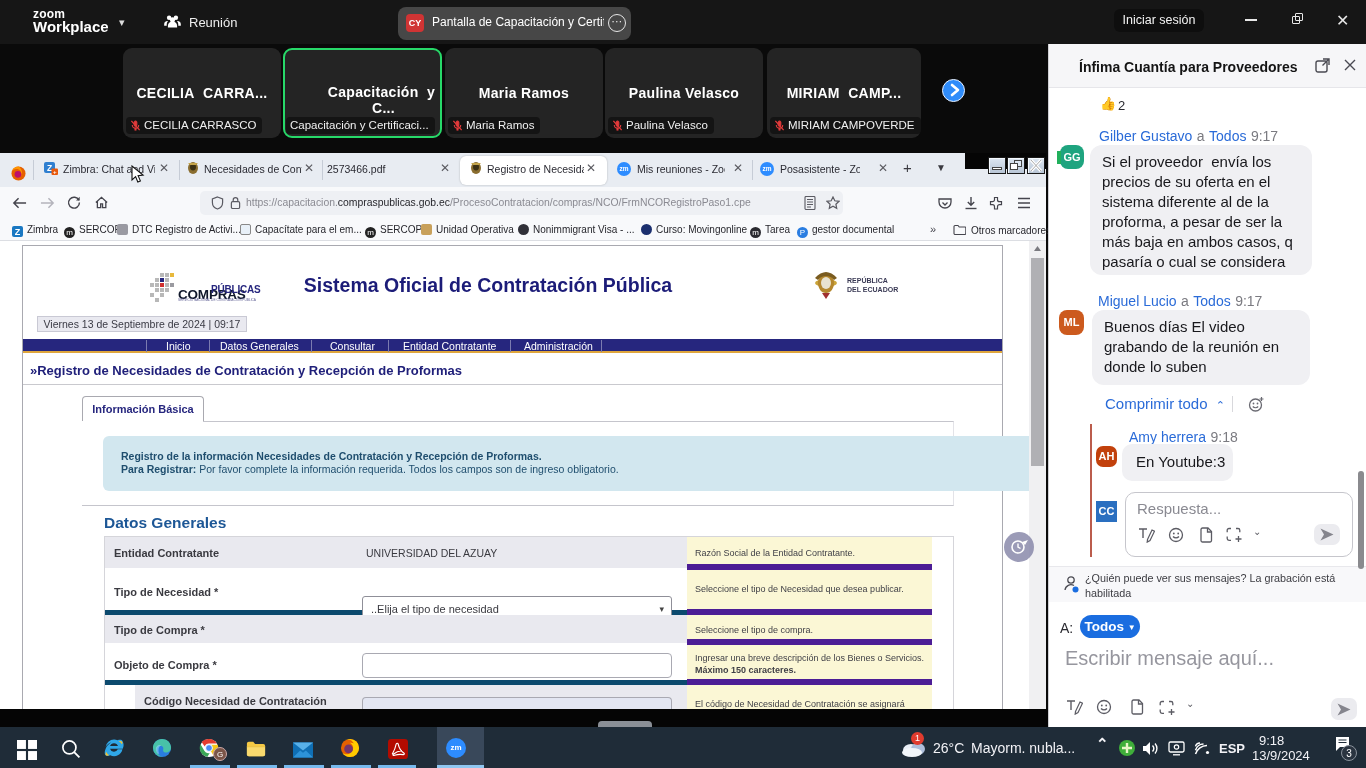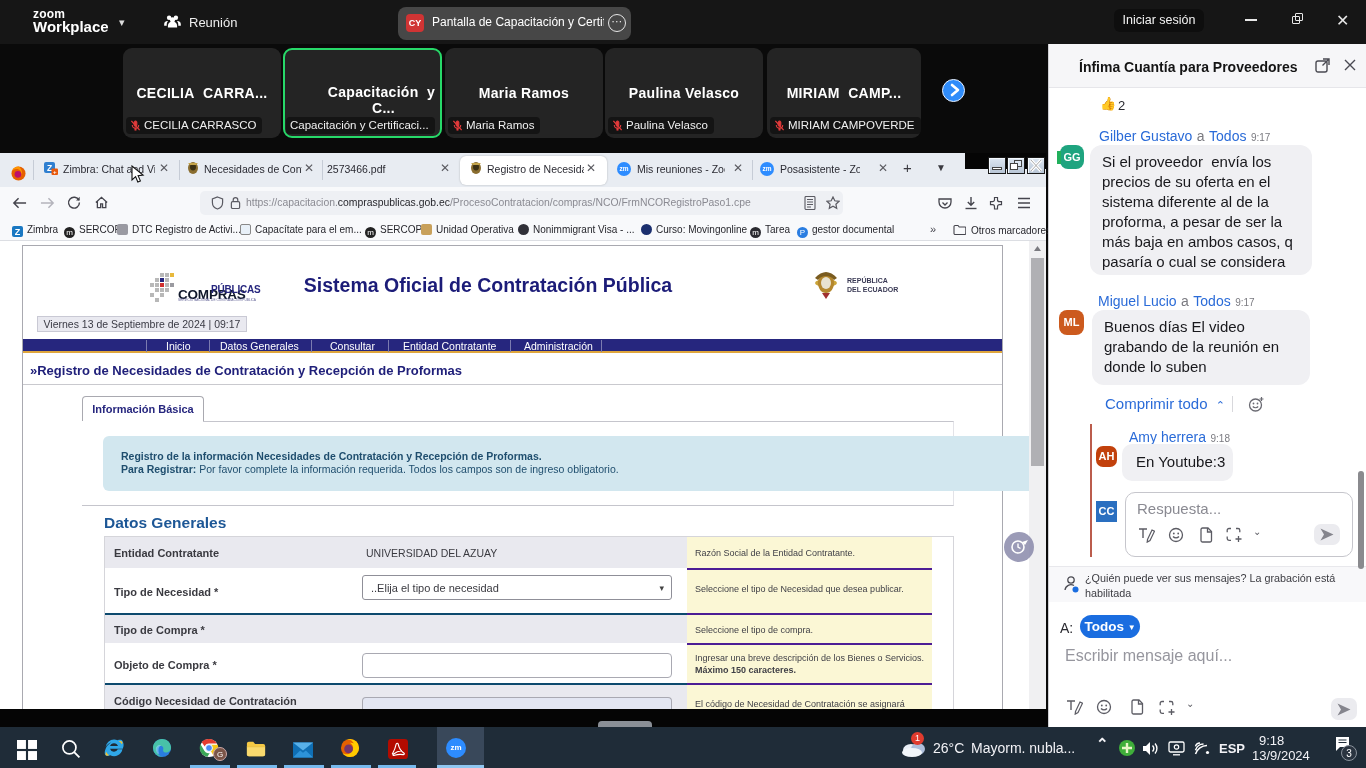--- a/index.html
+++ b/index.html
@@ -62,31 +62,31 @@
 #crumb { left:7px; top:117px; color:#20207a; font-size:13px; font-weight:bold; }
 #crumbline { left:0px; top:138px; width:979px; height:1px; background:#c9c9ce; }
 #tabinfo { left:59px; top:150px; width:122px; height:25px; background:#fff; border:1px solid #a9a9b0; border-bottom:none; border-radius:4px 4px 0 0; color:#26267e; font-size:11px; font-weight:bold; text-align:center; line-height:25px; }
 #tabpanel { left:59px; top:175px; width:872px; height:85px; border-top:1px solid #c5c5cc; border-bottom:1px solid #c5c5cc; border-right:1px solid #e3e3e8; }
 #infobox { left:80px; top:190px; width:984px; height:55px; background:#d2e7ef; border-radius:6px; color:#1f4e6e; font-size:10.5px; }
 #dg { left:81px; top:268px; color:#1d5796; font-size:15.5px; font-weight:bold; }
 #ftable { left:81px; top:290px; width:850px; border-left:1px solid #d5d5da; border-right:1px solid #d5d5da; border-top:1px solid #d5d5da; }
 .frow { position:relative; width:100%; }
 .fl { position:absolute; left:0; top:0; height:100%; width:257px; }
 .fv { position:absolute; left:257px; top:0; height:100%; width:325px; }
-.fh { position:absolute; left:582px; top:0; height:100%; width:245px; background:#fbf7d5; border-bottom:2px solid #4c1d95; }
+.fh { position:absolute; left:582px; top:0; height:100%; width:245px; background:#fbf7d5; border-bottom:6px solid #4c1d95; }
 .flt { position:absolute; left:9px; font-size:11px; font-weight:bold; color:#3a3a40; }
 .fht { position:absolute; left:8px; right:6px; font-size:9px; color:#3f3f46; line-height:12px; }
 .grey { background:#e9e9ef; border-bottom:2px solid #fff; }
-.white { background:#fff; border-bottom:2px solid #0c4a6e;text-align:center; }
+.white { background:#fff; border-bottom:5px solid #0c4a6e;text-align:center; }
 
 #chat { left:1048px; top:44px; width:318px; height:683px; background:#fff; border-left:1px solid #cfcfd4; }
 #chathdr { left:0; top:0; width:318px; height:44px; background:#f6f6f8; border-bottom:1px solid #e6e6ea; }
 #chattitle { left:30px; top:15px; color:#141414; font-size:14px; font-weight:bold; }
 .msgname { color:#2a6bd8; font-size:14px; }
-.msggray { color:#7a7a80; font-size:10px; }
+.msggray { color:#7a7a80; font-size:14px; }
 .avatar { color:#fff; font-size:11px; font-weight:bold; text-align:center; }
 .bubble { background:#f0f0f3; border-radius:12px; color:#18181c; font-size:15px; line-height:20px; }
 #threadline { left:41px; top:380px; width:2px; height:133px; background:#bb5c4c; }
 .ppill { background:#1a6de0; border-radius:12px; color:#fff; font-weight:bold; font-size:13.5px; }
 #whocan { left:0; top:522px; width:318px; height:36px; background:#f8f8fa; border-top:1px solid #e8e8ec; color:#3c3c42; font-size:13px;padding-left:35px; }
 .sendbtn { background:#ebebef; border-radius:7px; }
 
 #taskbar { left:0; top:727px; width:1366px; height:41px; background:#1f2c38; }
 #blackstrip { left:0; top:709px; width:1048px; height:18px; background:#050505; }
 .tbicon { top:11px; width:20px; height:20px; }
@@ -375,21 +375,21 @@
               </div>
           <div class="fh">
                 <div class="fht" style="top:10px;">Razón Social de la Entidad Contratante.</div>
               </div>
         </div>
         <div class="frow" style="height:45px;">
           <div class="fl white">
                 <div class="flt" style="top:16px;">Tipo de Necesidad *</div>
               </div>
           <div class="fv white">
-            <div class="abs" style="left:0px; top:5px; width:310px; height:25px; background:#fff; border:1px solid #8f8f98; border-radius:3px;">
+            <div class="abs" style="left:0px; top:26px; width:310px; height:25px; background:#fff; border:1px solid #8f8f98; border-radius:3px;">
               <div class="abs" style="left:8px; top:6px; font-size:11px; color:#3a3a40;">..Elija el tipo de necesidad</div>
               <div class="abs" style="right:7px; top:7px; color:#444; font-size:9px;">▾</div>
             </div>
           </div>
           <div class="fh">
                 <div class="fht" style="top:13px;">Seleccione el tipo de Necesidad que desea publicar.</div>
               </div>
         </div>
         <div class="frow" style="height:30px;">
           <div class="fl grey">
@@ -405,21 +405,21 @@
                 <div class="flt" style="top:14px;">Objeto de Compra *</div>
               </div>
           <div class="fv white">
             <div class="abs" style="left:0px; top:8px; width:310px; height:25px; background:#fff; border:1px solid #a9a9b2; border-radius:4px;"></div>
           </div>
           <div class="fh">
                 <div class="fht" style="top:7px;">Ingresar una breve descripción de los Bienes o Servicios. <b>Máximo 150 caracteres.</b></div>
               </div>
         </div>
         <div class="frow" style="height:24px;">
-          <div class="fl grey" style="border-bottom:none;">
+          <div class="fl grey" style="border-bottom:none;margin-left:30px;">
                 <div class="flt" style="top:10px;">Código Necesidad de Contratación</div>
               </div>
           <div class="fv grey" style="border-bottom:none;">
             <div class="abs" style="left:0px; top:12px; width:310px; height:12px; background:#e3e6f2; border:1px solid #a9a9b2; border-radius:4px 4px 0 0; border-bottom:none;"></div>
           </div>
           <div class="fh" style="border-bottom:none;">
                 <div class="fht" style="top:13px;">El código de Necesidad de Contratación se asignará</div>
               </div>
         </div>
       </div>
@@ -523,21 +523,21 @@
     <svg class="abs" style="left:14px; top:8px;" width="17" height="20" viewBox="0 0 17 20">
           <circle cx="8" cy="5" r="3.2" fill="none" stroke="#4a4a52" stroke-width="1.3"></circle>
           <path d="M2 15a6 6 0 0 1 9-4.5" fill="none" stroke="#4a4a52" stroke-width="1.3"></path>
           <circle cx="12.5" cy="14.5" r="3" fill="#1a6de0"></circle>
         </svg>
     <div class="abs" style="left:36px; top:4px; width:262px; line-height:15px; font-size:10.8px;">¿Quién puede ver sus mensajes? La grabación está habilitada</div>
   </div>
 
   <div class="abs" style="left:11px; top:576px; color:#2a2a30; font-size:14px;">A:</div>
   <div class="abs ppill" style="left:31px; top:571px; width:60px; height:23px; text-align:center; line-height:23px;">Todos <span style="font-size:8px; vertical-align:1px;">▼</span></div>
-  <div class="abs" style="left:16px; top:603px; color:#96969e; font-size:16px;">Escribir mensaje aquí...</div>
+  <div class="abs" style="left:16px; top:603px; color:#96969e; font-size:20px;">Escribir mensaje aquí...</div>
   <svg class="abs" style="left:17px; top:655px;" width="17" height="16" viewBox="0 0 17 16">
         <path d="M1 2h8M5 2v9" stroke="#5c5c64" stroke-width="1.4" fill="none"></path>
         <path d="M9.5 12.5L14 3l2.5 1.2-4.5 9.3-2.8 1.6z" fill="none" stroke="#5c5c64" stroke-width="1.2"></path>
       </svg>
   <svg class="abs" style="left:47px; top:655px;" width="16" height="16" viewBox="0 0 16 16">
         <circle cx="8" cy="8" r="6.5" fill="none" stroke="#5c5c64" stroke-width="1.3"></circle>
         <circle cx="5.8" cy="6.5" r=".9" fill="#5c5c64"></circle>
         <circle cx="10.2" cy="6.5" r=".9" fill="#5c5c64"></circle>
         <path d="M5 9.5a4 4 0 0 0 6 0" stroke="#5c5c64" stroke-width="1.2" fill="none"></path>
       </svg>

